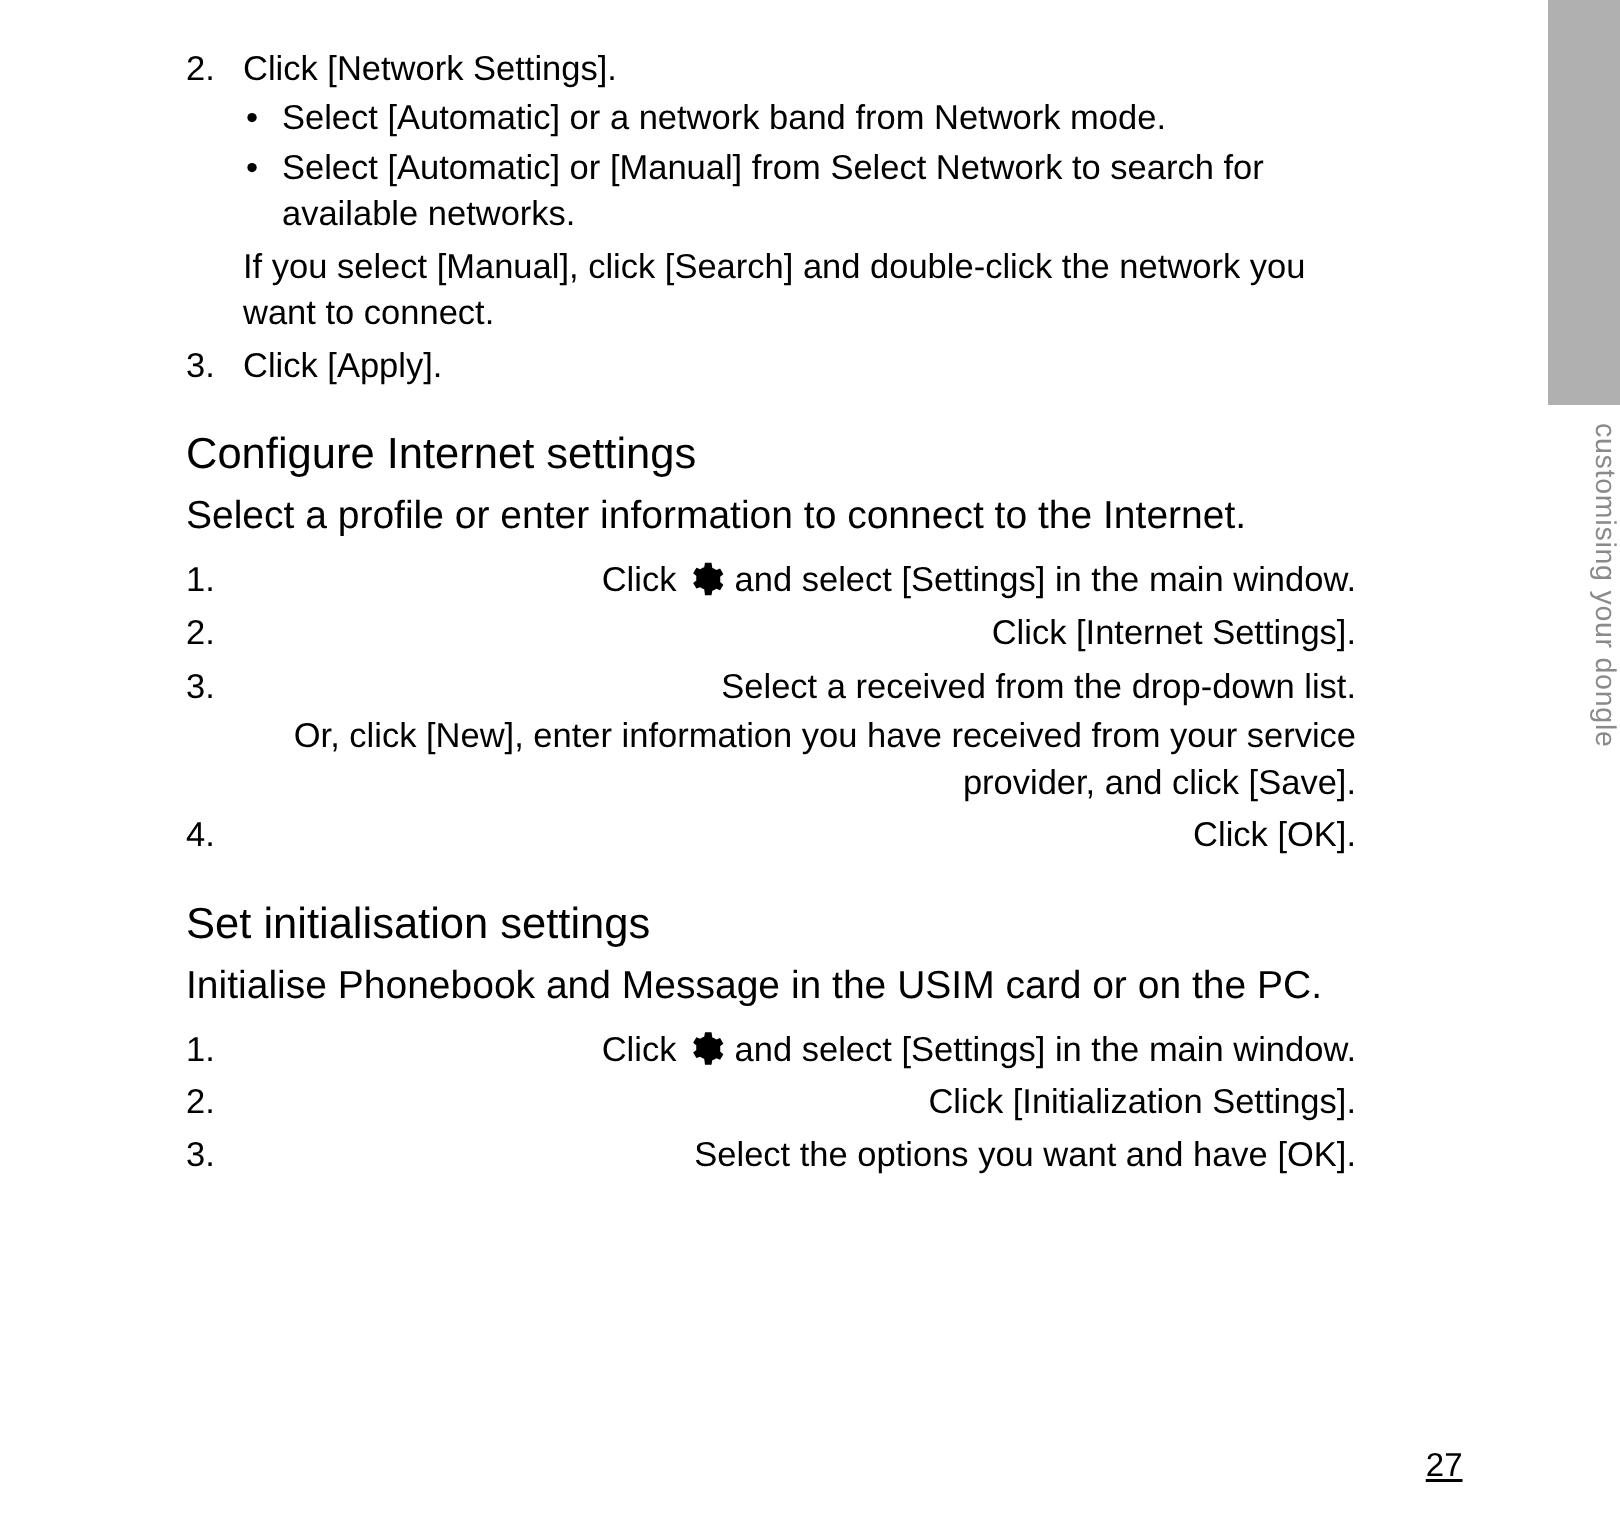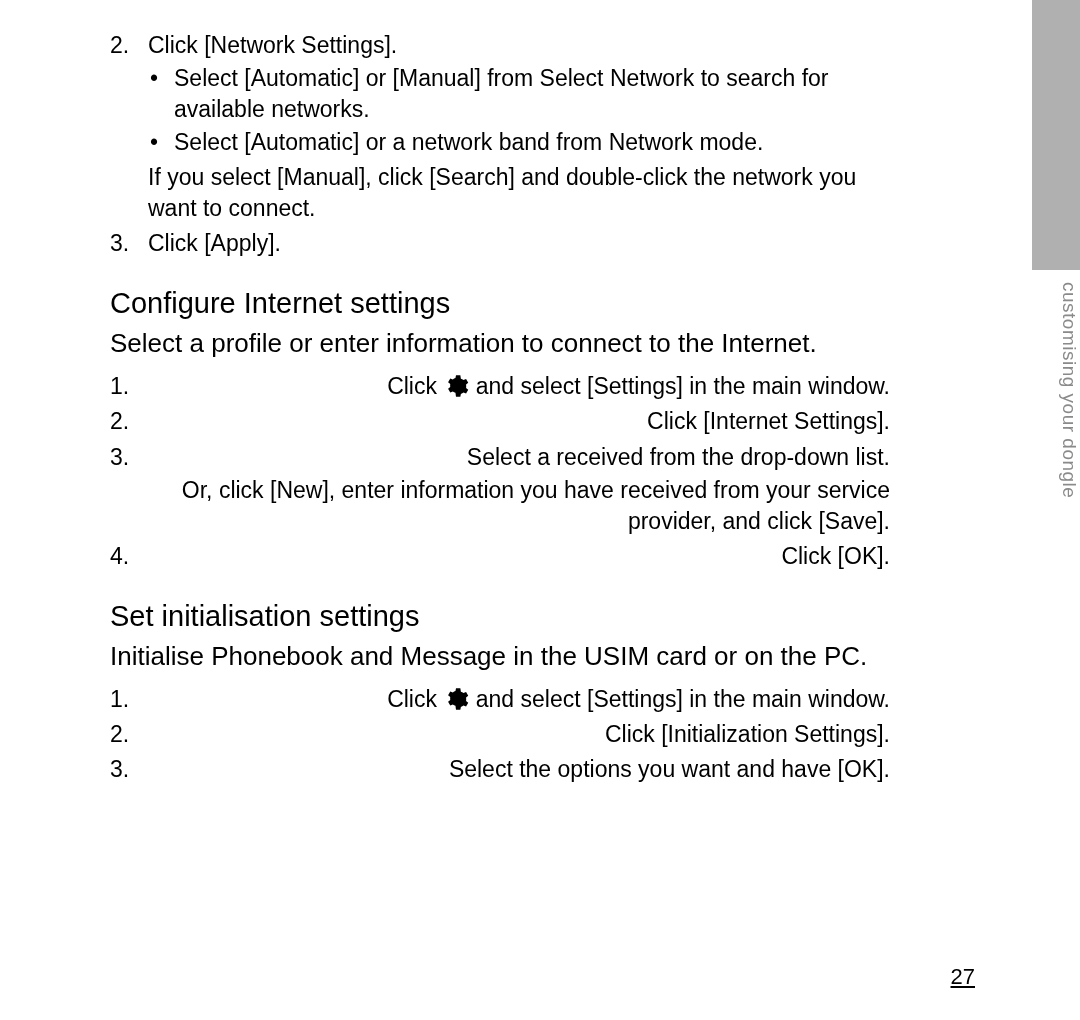--- a/index.html
+++ b/index.html
@@ -11,20 +11,21 @@
       font-family: Arial, Helvetica, sans-serif;
       width: 1080px;
       height: 1020px;
       background: #fff;
       position: relative;
       color: #000;
     }
     .content {
       padding: 30px 90px 0 110px;
       width: 980px;
+      margin-left: 14px;
     }
     .ordered-list {
       list-style: none;
       counter-reset: item 1;
     }
     .ordered-list > li {
       counter-increment: item;
       position: relative;
       padding-left: 38px;
       margin-bottom: 4px;
@@ -126,22 +127,22 @@
   </style>
 </head>
 <body>
 
 <div class="content">
 
   <ol class="ordered-list">
     <li>
       <span>Click [Network Settings].</span>
       <ul class="bullet-list">
+        <li>Select [Automatic] or a network band from Network mode.</li>
         <li>Select [Automatic] or [Manual] from Select Network to search for available networks.</li>
-        <li>Select [Automatic] or a network band from Network mode.</li>
       </ul>
       <div class="indent-text">If you select [Manual], click [Search] and double-click the network you want to connect.</div>
     </li>
     <li>Click [Apply].</li>
   </ol>
 
   <h2 class="section-heading">Configure Internet settings</h2>
   <p class="section-intro">Select a profile or enter information to connect to the Internet.</p>
   <ol class="ordered-list start-1">
     <li>

